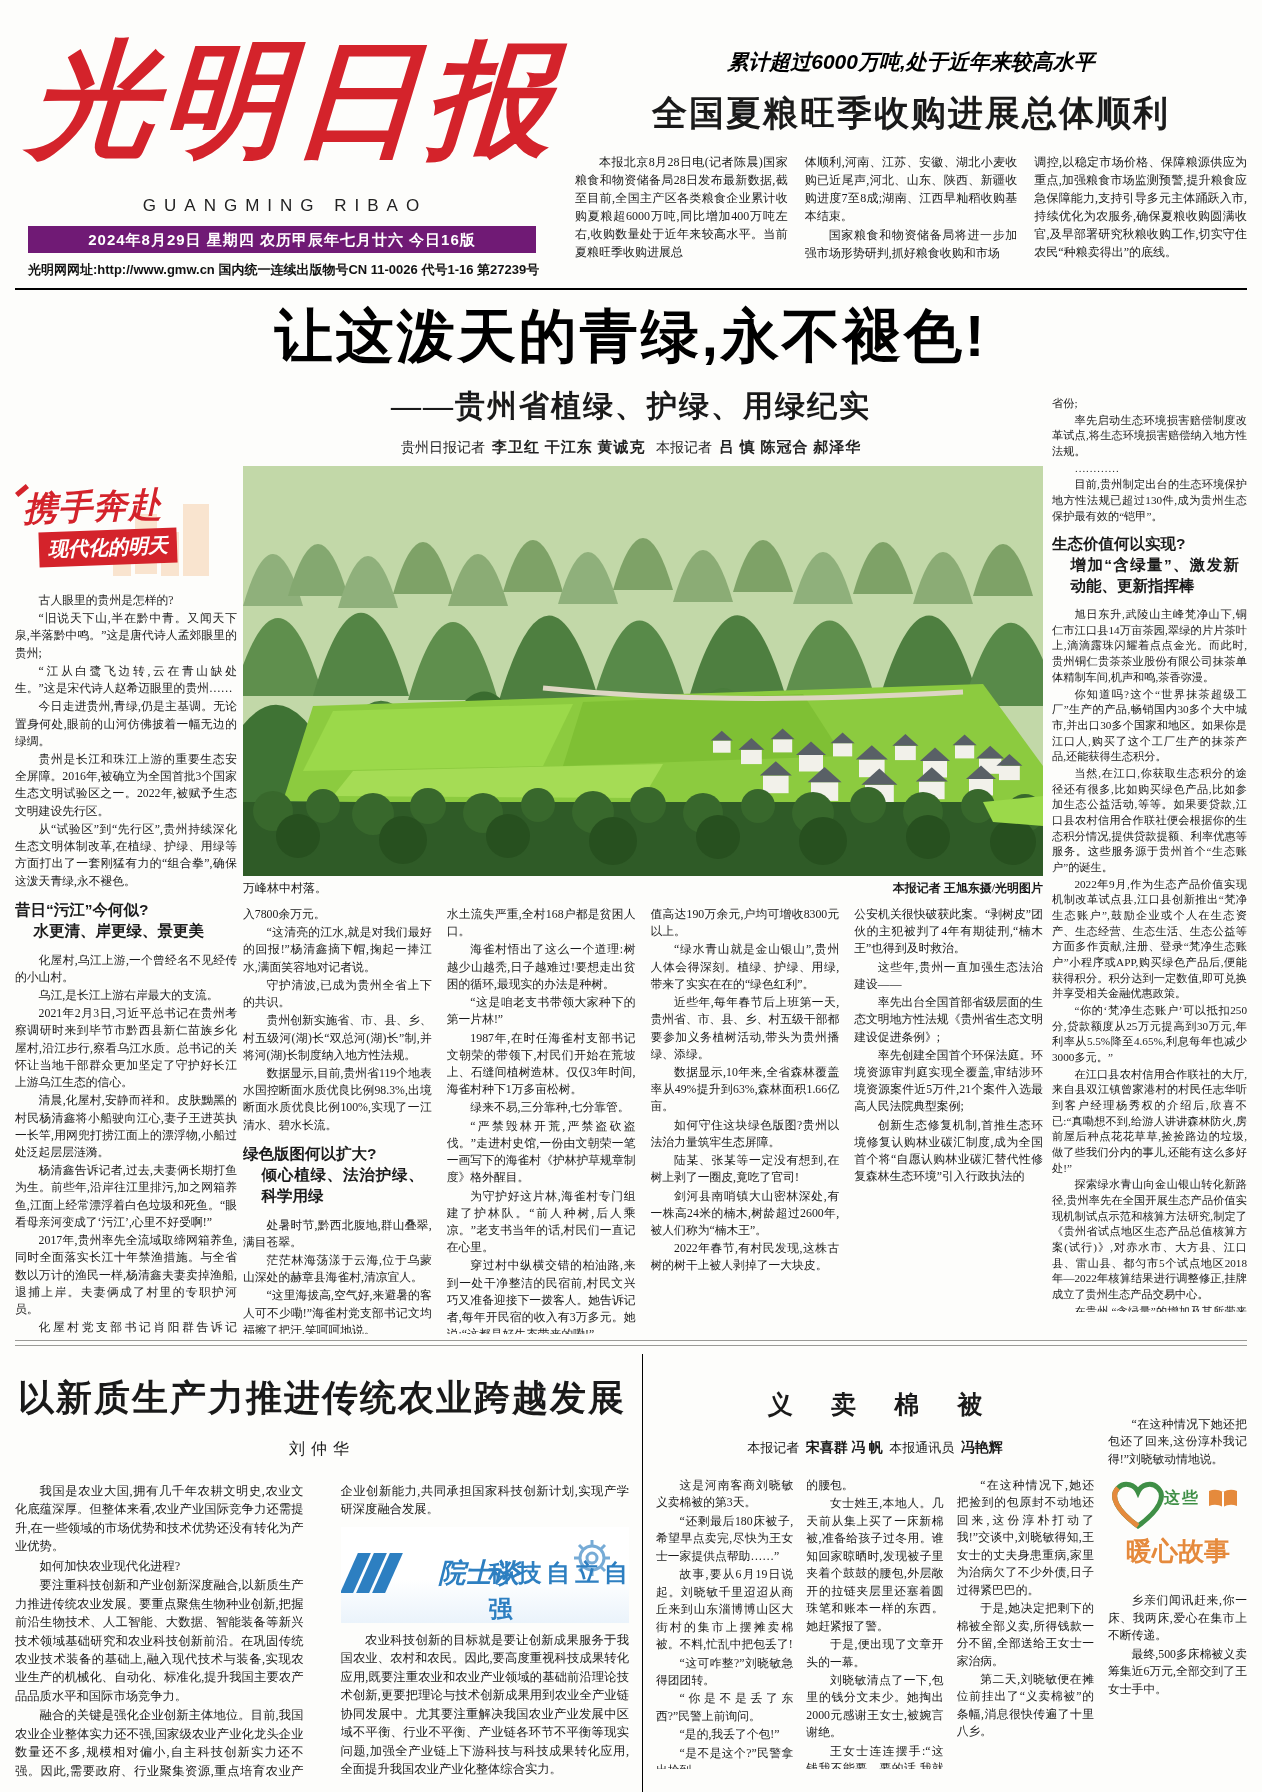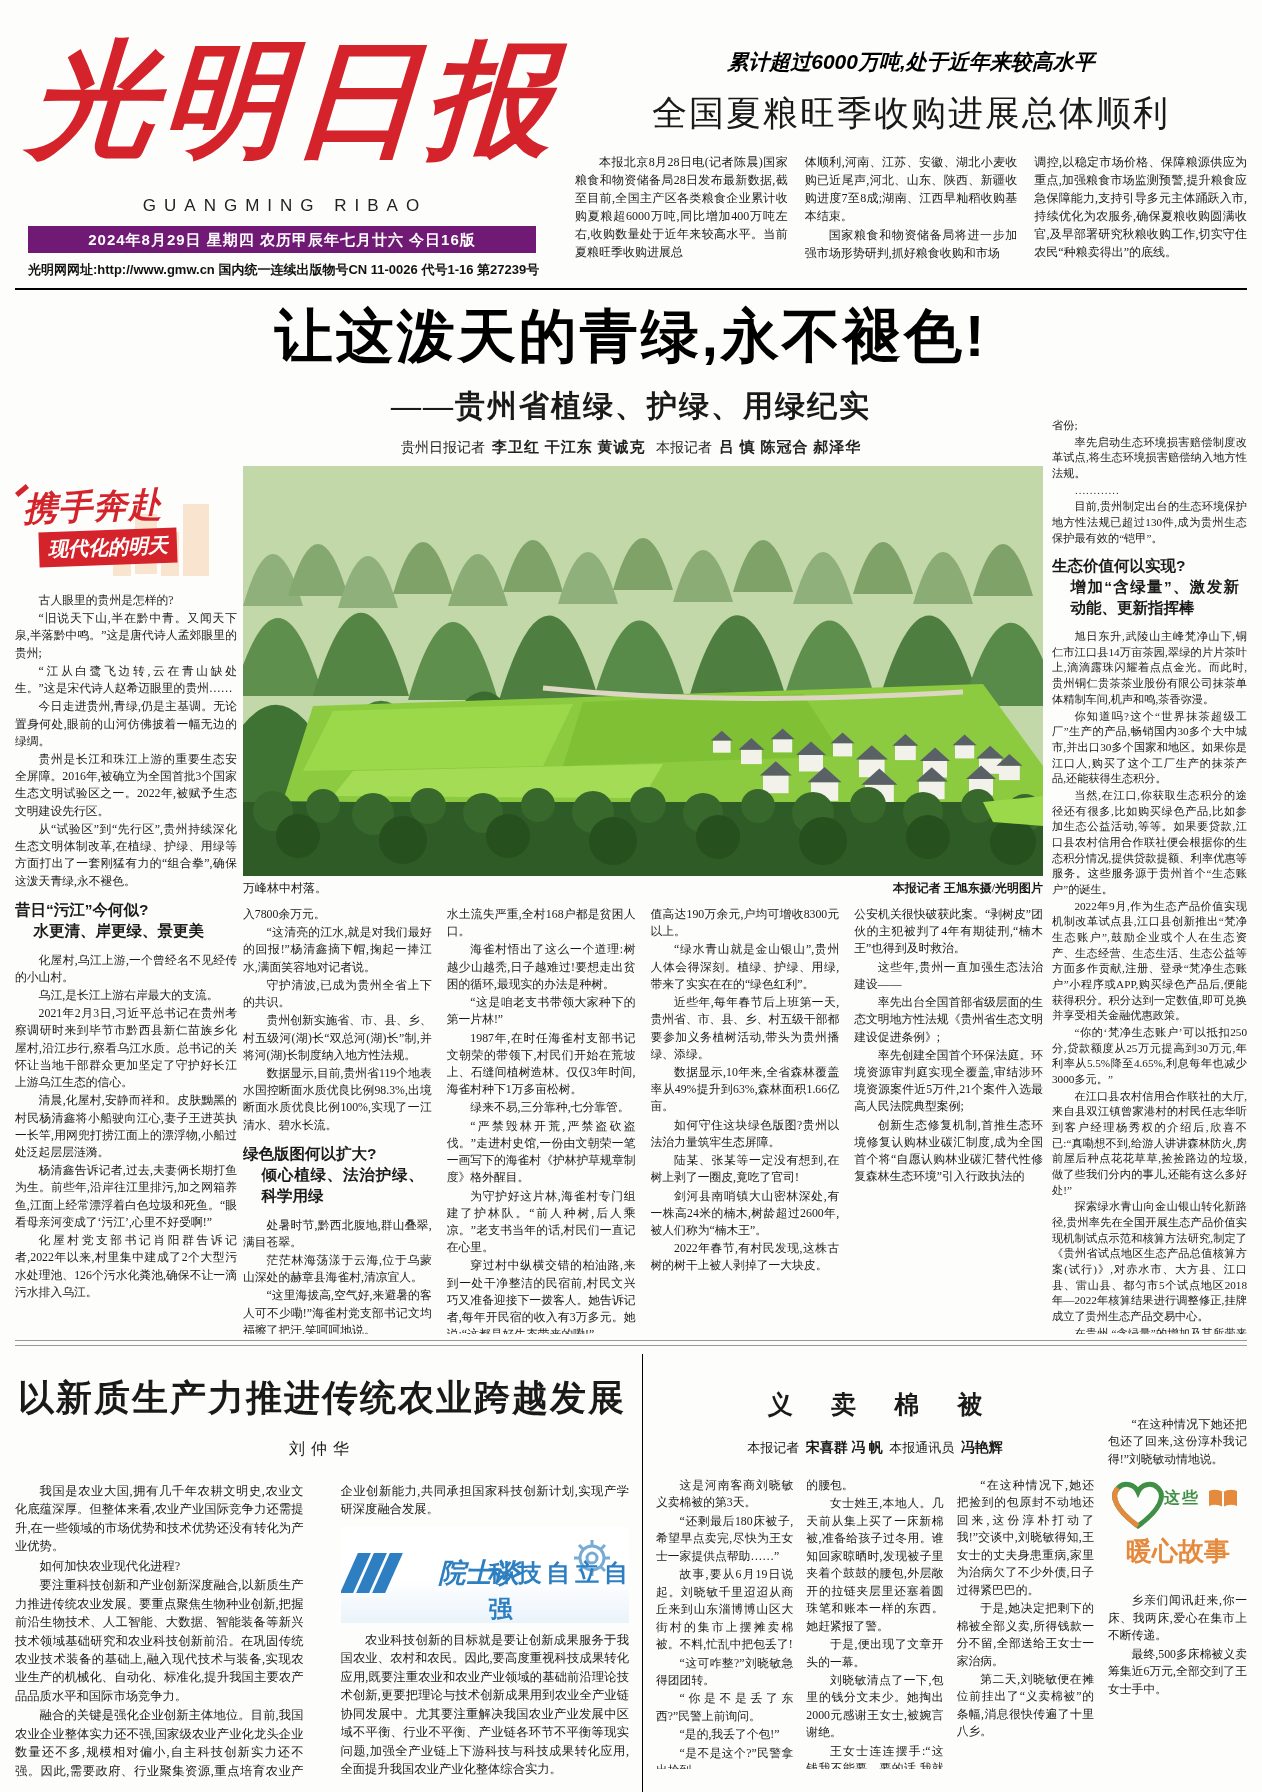--- a/index.html
+++ b/index.html
@@ -19,33 +19,33 @@
   .datebar{left:28px;top:226px;width:508px;height:27px;background:#701a75;color:#fff;
            font-family:"Liberation Sans",sans-serif;font-weight:bold;font-size:15px;
            line-height:27px;text-align:center;letter-spacing:1px;}
   .infoline{left:28px;top:261px;width:540px;font-family:"Liberation Sans",sans-serif;
             font-size:13px;font-weight:bold;color:#111;letter-spacing:0px;}
   .toprule{left:15px;top:288px;width:1232px;height:2px;background:#000;}
   
   .ts{left:575px;top:48px;width:672px;}
   .ts-kicker{width:100%;text-align:center;font-family:"Liberation Sans",sans-serif;
              font-weight:900;font-size:21px;color:#000;font-style:italic;}
-  .ts-head{width:100%;text-align:center;font-weight:400;font-size:35px;letter-spacing:2px;margin-top:14px;}
+  .ts-head{width:100%;text-align:center;font-weight:700;font-size:35px;letter-spacing:2px;margin-top:14px;}
   .ts-cols{display:flex;gap:17px;margin-top:16px;height:108px;overflow:hidden;}
   .ts-col{flex:1;font-size:12px;line-height:1.5;}
   
   .lead-head{left:60px;top:298px;width:1142px;text-align:center;
              font-family:"Liberation Sans",sans-serif;font-weight:900;font-size:58px;
              letter-spacing:3px;color:#000;white-space:nowrap;}
   .lead-sub{left:60px;top:386px;width:1142px;text-align:center;font-weight:900;font-size:30px;letter-spacing:2px;}
   .lead-by{left:60px;top:438px;width:1142px;text-align:center;font-size:14px;color:#222;}
   .lead-by b{font-size:15px;letter-spacing:1px;}
   .colbody{font-size:11.8px;line-height:1.46;overflow:hidden;}
   .c1{left:15px;top:468px;width:222px;height:866px;}
-  .colE{left:1052px;top:418px;width:195px;height:916px;font-size:11.2px;line-height:1.4;}
+  .colE{left:1052px;top:396px;width:195px;height:916px;font-size:11.2px;line-height:1.4;}
   .inhead{font-family:"Liberation Sans",sans-serif;font-weight:900;font-size:15.5px;
           line-height:1.35;margin:10px 8px 10px 0;text-indent:0;}
   .inhead .l2{display:block;padding-left:1.2em;}
   
   .xs-logo{position:relative;width:210px;height:108px;margin:6px 0 10px 0;overflow:hidden;}
   .xs-sky i{position:absolute;background:#f2a45e;opacity:.28;}
   .xs-l1{position:absolute;left:8px;top:8px;font-family:"Liberation Sans",sans-serif;
          font-style:italic;font-weight:900;font-size:34px;color:#d4232b;transform:rotate(-2deg);letter-spacing:1px;}
   .xs-l2{position:absolute;left:24px;top:56px;background:#d4232b;color:#fff;
          font-family:"Liberation Sans",sans-serif;font-style:italic;font-weight:900;
@@ -154,20 +154,21 @@
     <div class="inhead">
       <span>昔日“污江”今何似?</span>
       <span class="l2">水更清、岸更绿、景更美</span>
     </div>
     <div class="paras">
         <p>化屋村,乌江上游,一个曾经名不见经传的小山村。</p>
         <p>乌江,是长江上游右岸最大的支流。</p>
         <p>2021年2月3日,习近平总书记在贵州考察调研时来到毕节市黔西县新仁苗族乡化屋村,沿江步行,察看乌江水质。总书记的关怀让当地干部群众更加坚定了守护好长江上游乌江生态的信心。</p>
         <p>清晨,化屋村,安静而祥和。皮肤黝黑的村民杨清鑫将小船驶向江心,妻子王进英执一长竿,用网兜打捞江面上的漂浮物,小船过处泛起层层涟漪。</p>
         <p>杨清鑫告诉记者,过去,夫妻俩长期打鱼为生。前些年,沿岸往江里排污,加之网箱养鱼,江面上经常漂浮着白色垃圾和死鱼。“眼看母亲河变成了‘污江’,心里不好受啊!”</p>
+        <p>2017年,贵州率先全流域取缔网箱养鱼,同时全面落实长江十年禁渔措施。与全省数以万计的渔民一样,杨清鑫夫妻卖掉渔船,退捕上岸。夫妻俩成了村里的专职护河员。</p>
         <p>化屋村党支部书记肖阳群告诉记者,2022年以来,村里集中建成了2个大型污水处理池、126个污水化粪池,确保不让一滴污水排入乌江。</p>
       </div>
   </div>
 
   <div class="abs photo">
     <svg width="800" height="410" viewBox="0 0 800 410" xmlns="http://www.w3.org/2000/svg">
       <defs>
         <path id="cone" d="M0 100 Q30 -4 60 100 Z"></path>
         <g id="house">
           <rect x="0" y="6" width="16" height="11" fill="#f2f1ea"></rect>

